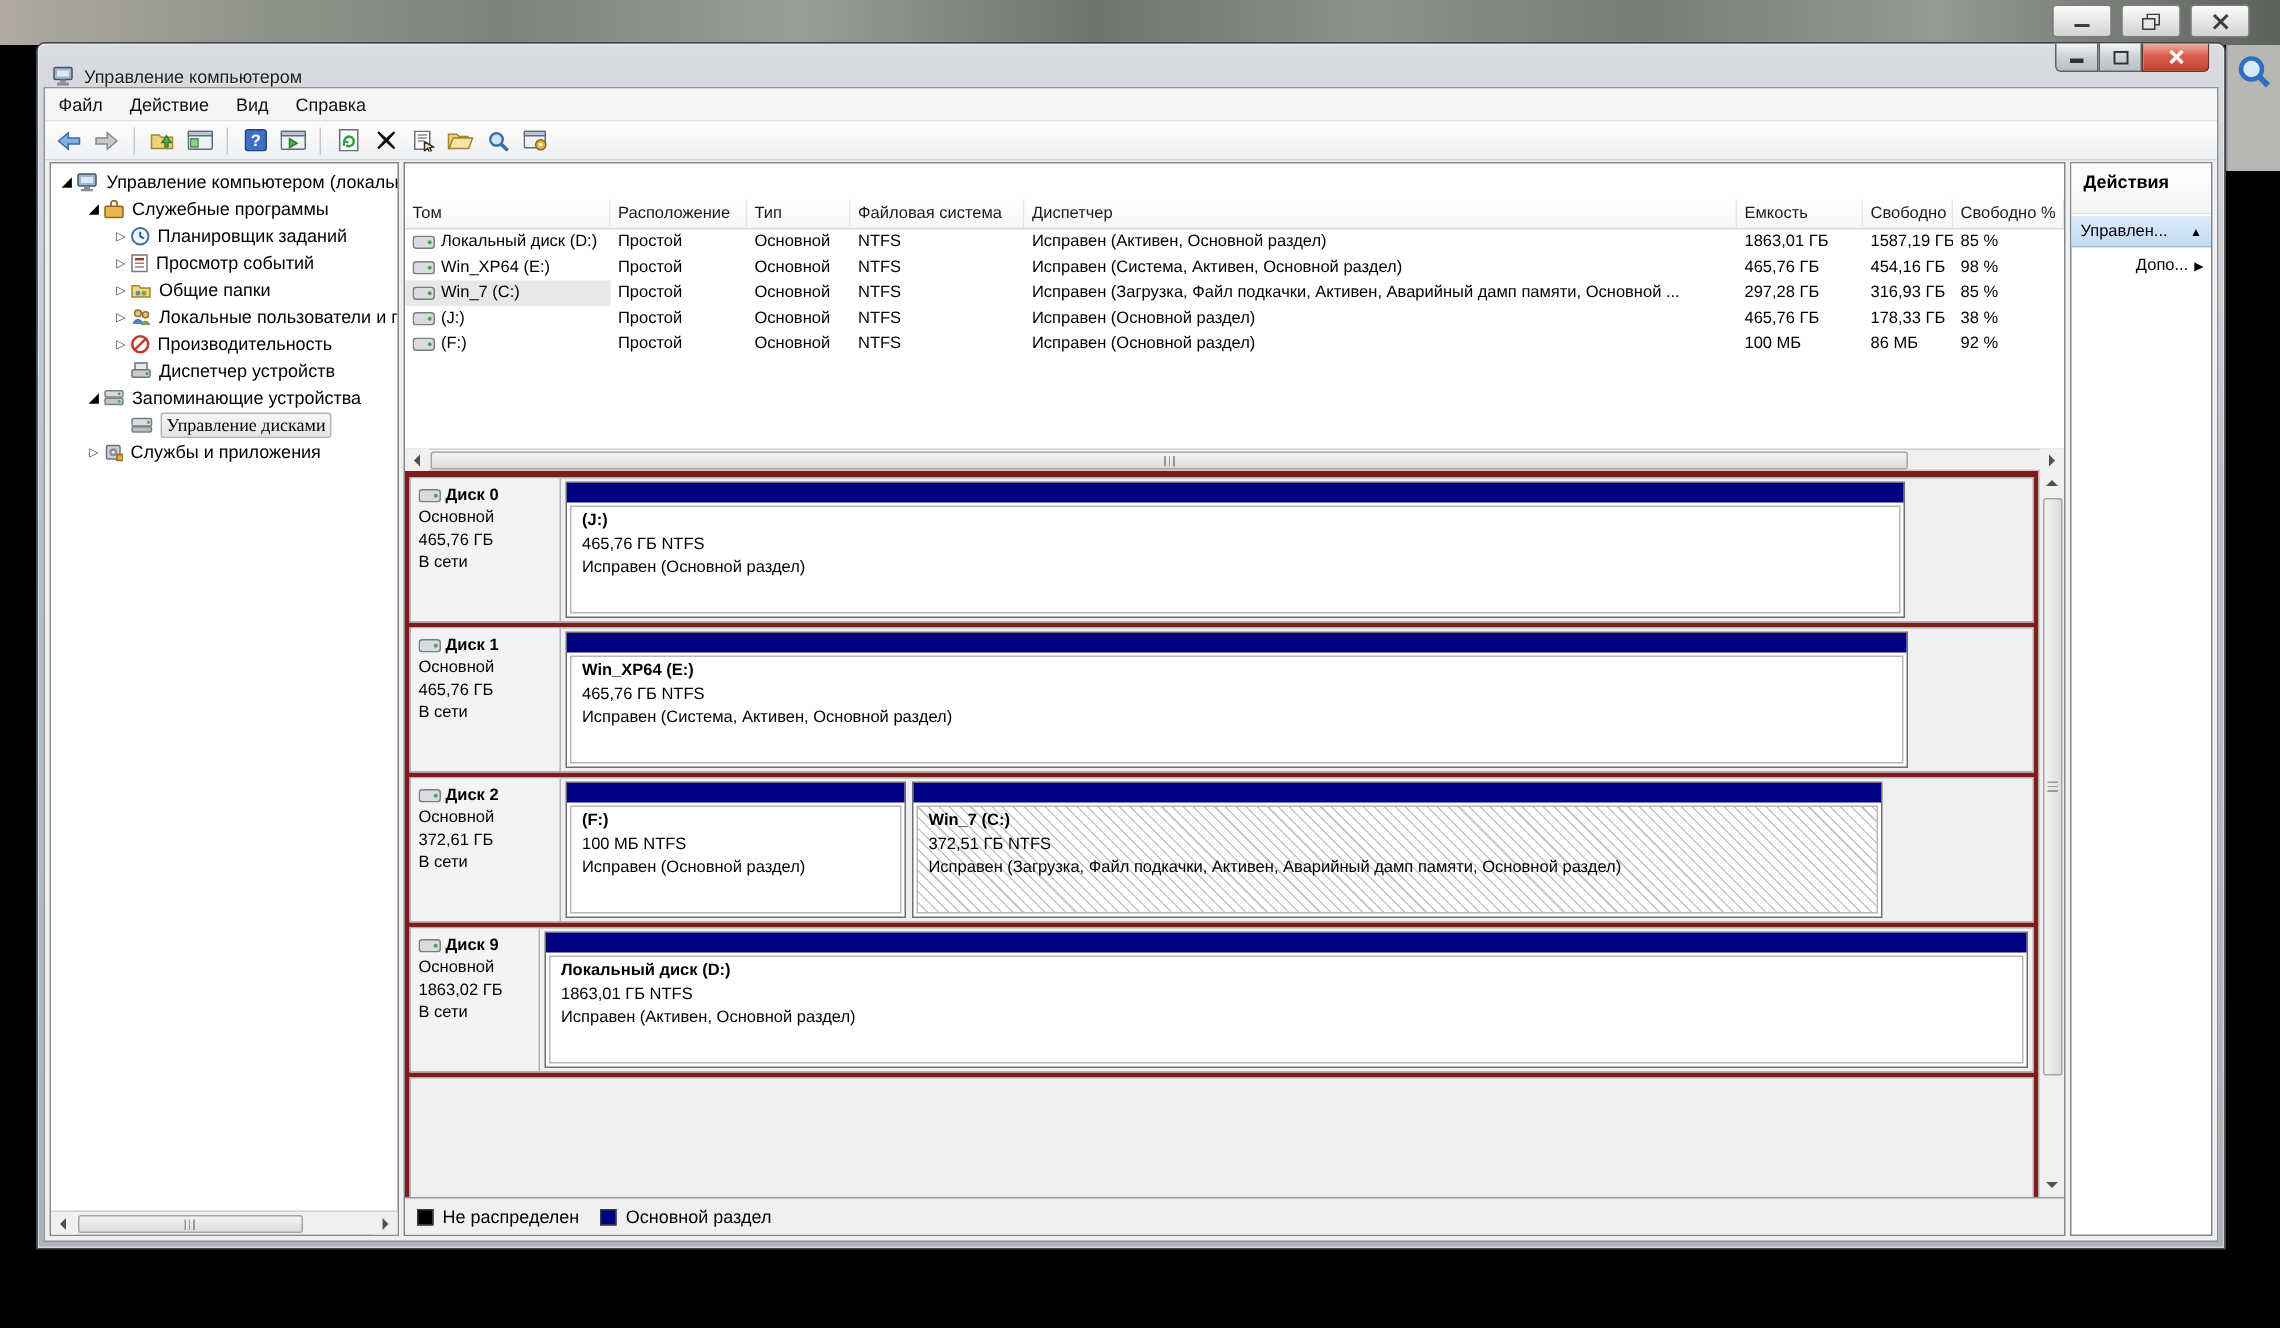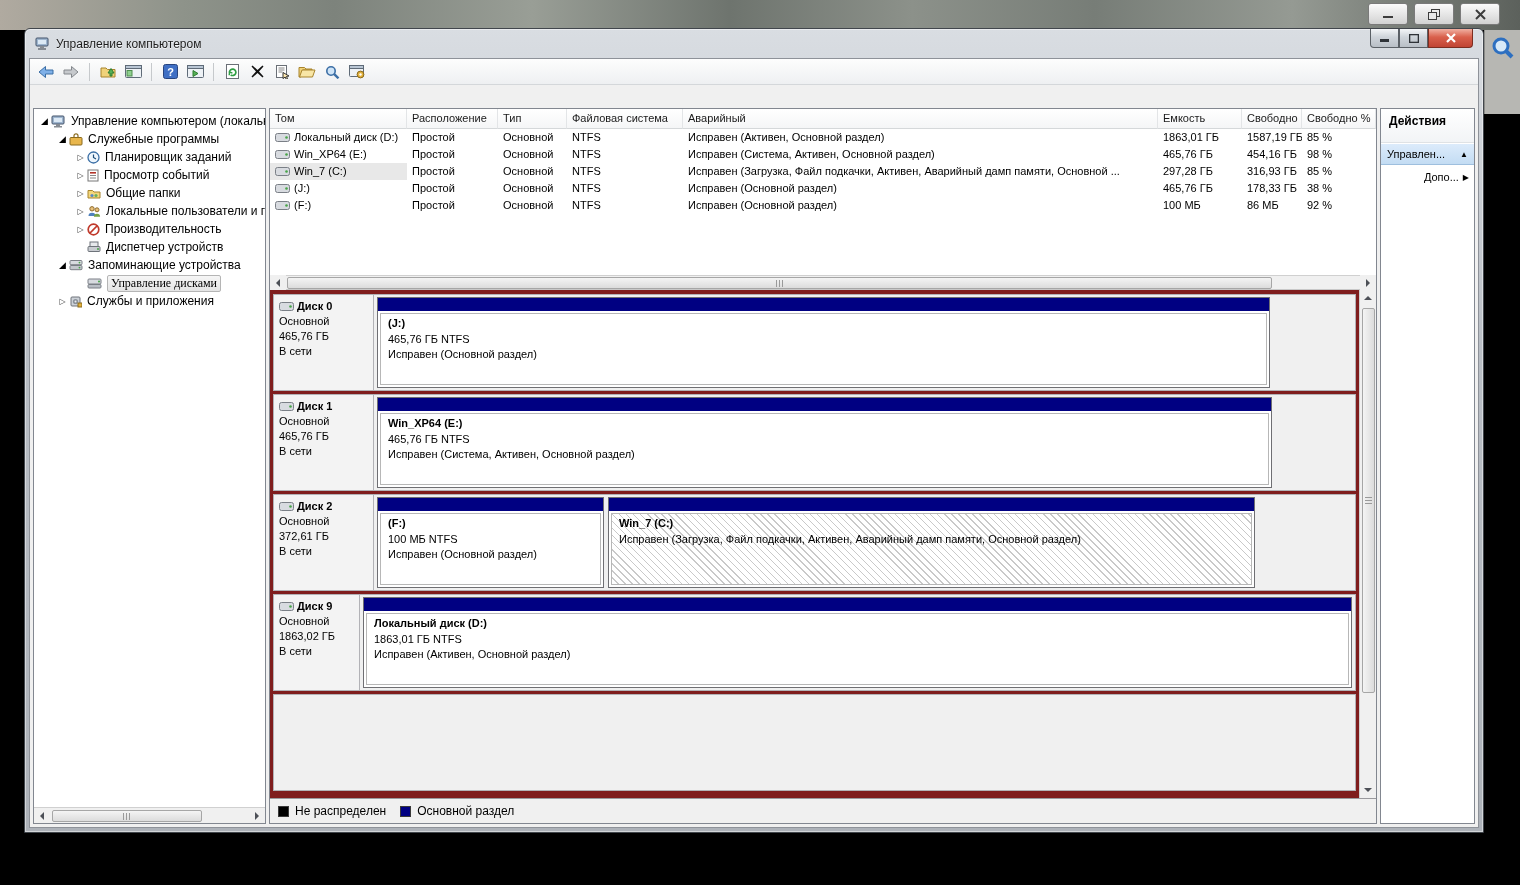--- a/index.html
+++ b/index.html
@@ -14,21 +14,21 @@
   .outer-btn { width:40px; height:22px; background:linear-gradient(#fbfbfb,#d2d2d2);
     border:1px solid #7a7a7a; border-radius:3px; display:flex; align-items:center; justify-content:center; }
   .backdrop-right { position:absolute; right:0; top:30px; width:36px; height:84px; background:#b7b7b3; border-left:1px solid #8b8b88; }
   .magnifier { position:absolute; right:5px; top:36px; width:24px; height:24px; }
 
   
   .win { position:absolute; left:24px; top:28px; width:1460px; height:805px;
     background:linear-gradient(#d9dde2,#b9bec5 40%,#adb2b9);
     border:1px solid #41464c; border-radius:6px 6px 0 0;
     box-shadow:inset 0 0 0 1px rgba(255,255,255,.45); }
-  .titlebar { height:29px; display:flex; align-items:center; padding-left:10px; gap:6px; }
+  .titlebar { height:29px; display:flex; align-items:flex-end; padding-left:10px; gap:6px; }
   .title-text { font-size:12px; color:#1d1d1d; text-shadow:0 1px 0 rgba(255,255,255,.7); }
   .win-btns { position:absolute; top:0; right:10px; display:flex; }
   .win-btn { width:29px; height:19px; border:1px solid #5b6066; border-top:none;
     background:linear-gradient(#f4f6f8,#cfd4da 45%,#b9bfc6); display:flex; align-items:center; justify-content:center; }
   .win-btn.min { border-radius:0 0 0 4px; }
   .win-btn.close { width:45px; border-radius:0 0 4px 0;
     background:linear-gradient(#f0b0a2,#d9604c 45%,#c04433); border-color:#7c2d20; }
 
   .win-inner { position:absolute; left:4px; right:4px; top:29px; bottom:4px;
     background:#f0f0f0; border:1px solid #8e9299; }
@@ -54,21 +54,21 @@
   .tsel { background:linear-gradient(#f6f6f6,#e4e4e4); border:1px solid #b5b5b5; border-radius:2px; padding:0 3px;font-family:Liberation Serif, serif; }
   .tree-hscroll { position:absolute; left:0; right:0; bottom:0; height:16px; background:#f0f0f0;
     border-top:1px solid #d0d0d0; display:flex; align-items:center; }
   .sb-btn { width:16px; height:16px; background:#f0f0f0; display:flex; align-items:center; justify-content:center; }
   .sb-thumb-h { height:12px; background:linear-gradient(#f4f4f4,#dcdcdc); border:1px solid #a6a6a6; border-radius:2px; position:relative; }
   .grip-h { position:absolute; left:50%; top:2px; width:8px; height:7px; transform:translateX(-50%);
     background:repeating-linear-gradient(90deg,#9a9a9a 0 1px,transparent 1px 3px); }
 
   
   .center-pane { flex:1; display:flex; flex-direction:column; border:1px solid #828790; background:#fff; min-width:0; }
-  .vol-table { height:166px; overflow:hidden; font-size:11px; }
+  .vol-table { height:166px; overflow:hidden; font-size:11px;margin-top:24px; }
   .vt-grid { display:grid; grid-template-columns:137px 91px 69px 116px 475px 84px 60px 1fr; }
   .vt-h { height:20px; line-height:19px; padding:0 5px; background:linear-gradient(#fff,#f5f6f7);
     border-right:1px solid #e3e5e7; border-bottom:1px solid #d5d8da; color:#1a1a1a; white-space:nowrap; overflow:hidden; }
   .vt-c { height:17px; line-height:17px; padding:0 5px; white-space:nowrap; overflow:hidden; display:flex; align-items:center; gap:4px; }
   .vt-c.selcell { background:#e8e8e8; }
   .hscroll { height:15px; background:#f0f0f0; border-top:1px solid #d0d0d0; border-bottom:1px solid #c8c8c8;
     display:flex; align-items:center; }
   .disk-zone { flex:1; background:#7f1d1d; display:flex; min-height:0; }
   .disk-rows { flex:1; padding:4px 3px 0 3px; overflow:hidden; }
   .disk-row { height:97px; border:1px solid #b2b2b6; background:#f0f0f0; margin-bottom:3px; display:flex; }
@@ -165,20 +165,26 @@
       <div class="win-btn close">
           <svg width="10" height="10">
             <path d="M1 1 L9 9 M9 1 L1 9" stroke="#fff" stroke-width="2.2"></path>
           </svg>
         </div>
     </div>
   </div>
 
   <div class="win-inner">
 
+    <div class="menubar">
+      <span class="menu-item">Файл</span>
+      <span class="menu-item">Действие</span>
+      <span class="menu-item">Вид</span>
+      <span class="menu-item">Справка</span>
+    </div>
 
     <div class="toolbar">
       <span class="tb-icon">
           <svg width="18" height="14">
             <path d="M8.5 1.5 L2 7 L8.5 12.5 V9 H16 V5 H8.5 Z" fill="#7fb0e8" stroke="#3b6ea5"></path>
           </svg>
         </span>
       <span class="tb-icon">
           <svg width="18" height="14">
             <path d="M9.5 1.5 L16 7 L9.5 12.5 V9 H2 V5 H9.5 Z" fill="#c6c9cd" stroke="#84888d"></path>
@@ -411,21 +417,21 @@
       </div>
 
       <div class="center-pane">
 
         <div class="vol-table">
           <div class="vt-grid">
             <div class="vt-h">Том</div>
             <div class="vt-h">Расположение</div>
             <div class="vt-h">Тип</div>
             <div class="vt-h">Файловая система</div>
-            <div class="vt-h">Аварийный</div>
+            <div class="vt-h">Диспетчер</div>
             <div class="vt-h">Емкость</div>
             <div class="vt-h">Свободно</div>
             <div class="vt-h">Свободно %</div>
           </div>
 
           <div class="vt-grid">
             <div class="vt-c">
                 <span>
                   <svg width="15" height="9">
                     <rect x="0.5" y="0.5" width="14" height="8" rx="2" fill="#d8dbe0" stroke="#7a7f86"></rect>
@@ -611,20 +617,21 @@
                   <div class="part-bd">
                     <div class="p-label">(F:)</div>
                     <div>100 МБ NTFS</div>
                     <div>Исправен (Основной раздел)</div>
                   </div>
                 </div>
                 <div class="part w-c">
                   <div class="part-hd"></div>
                   <div class="part-bd hatch">
                     <div class="p-label">Win_7  (C:)</div>
+                    <div>372,51 ГБ NTFS</div>
                     <div>Исправен (Загрузка, Файл подкачки, Активен, Аварийный дамп памяти, Основной раздел)</div>
                   </div>
                 </div>
               </div>
             </div>
 
             <div class="disk-row">
               <div class="disk-label">
                 <div class="dl-name">
                     <span>

